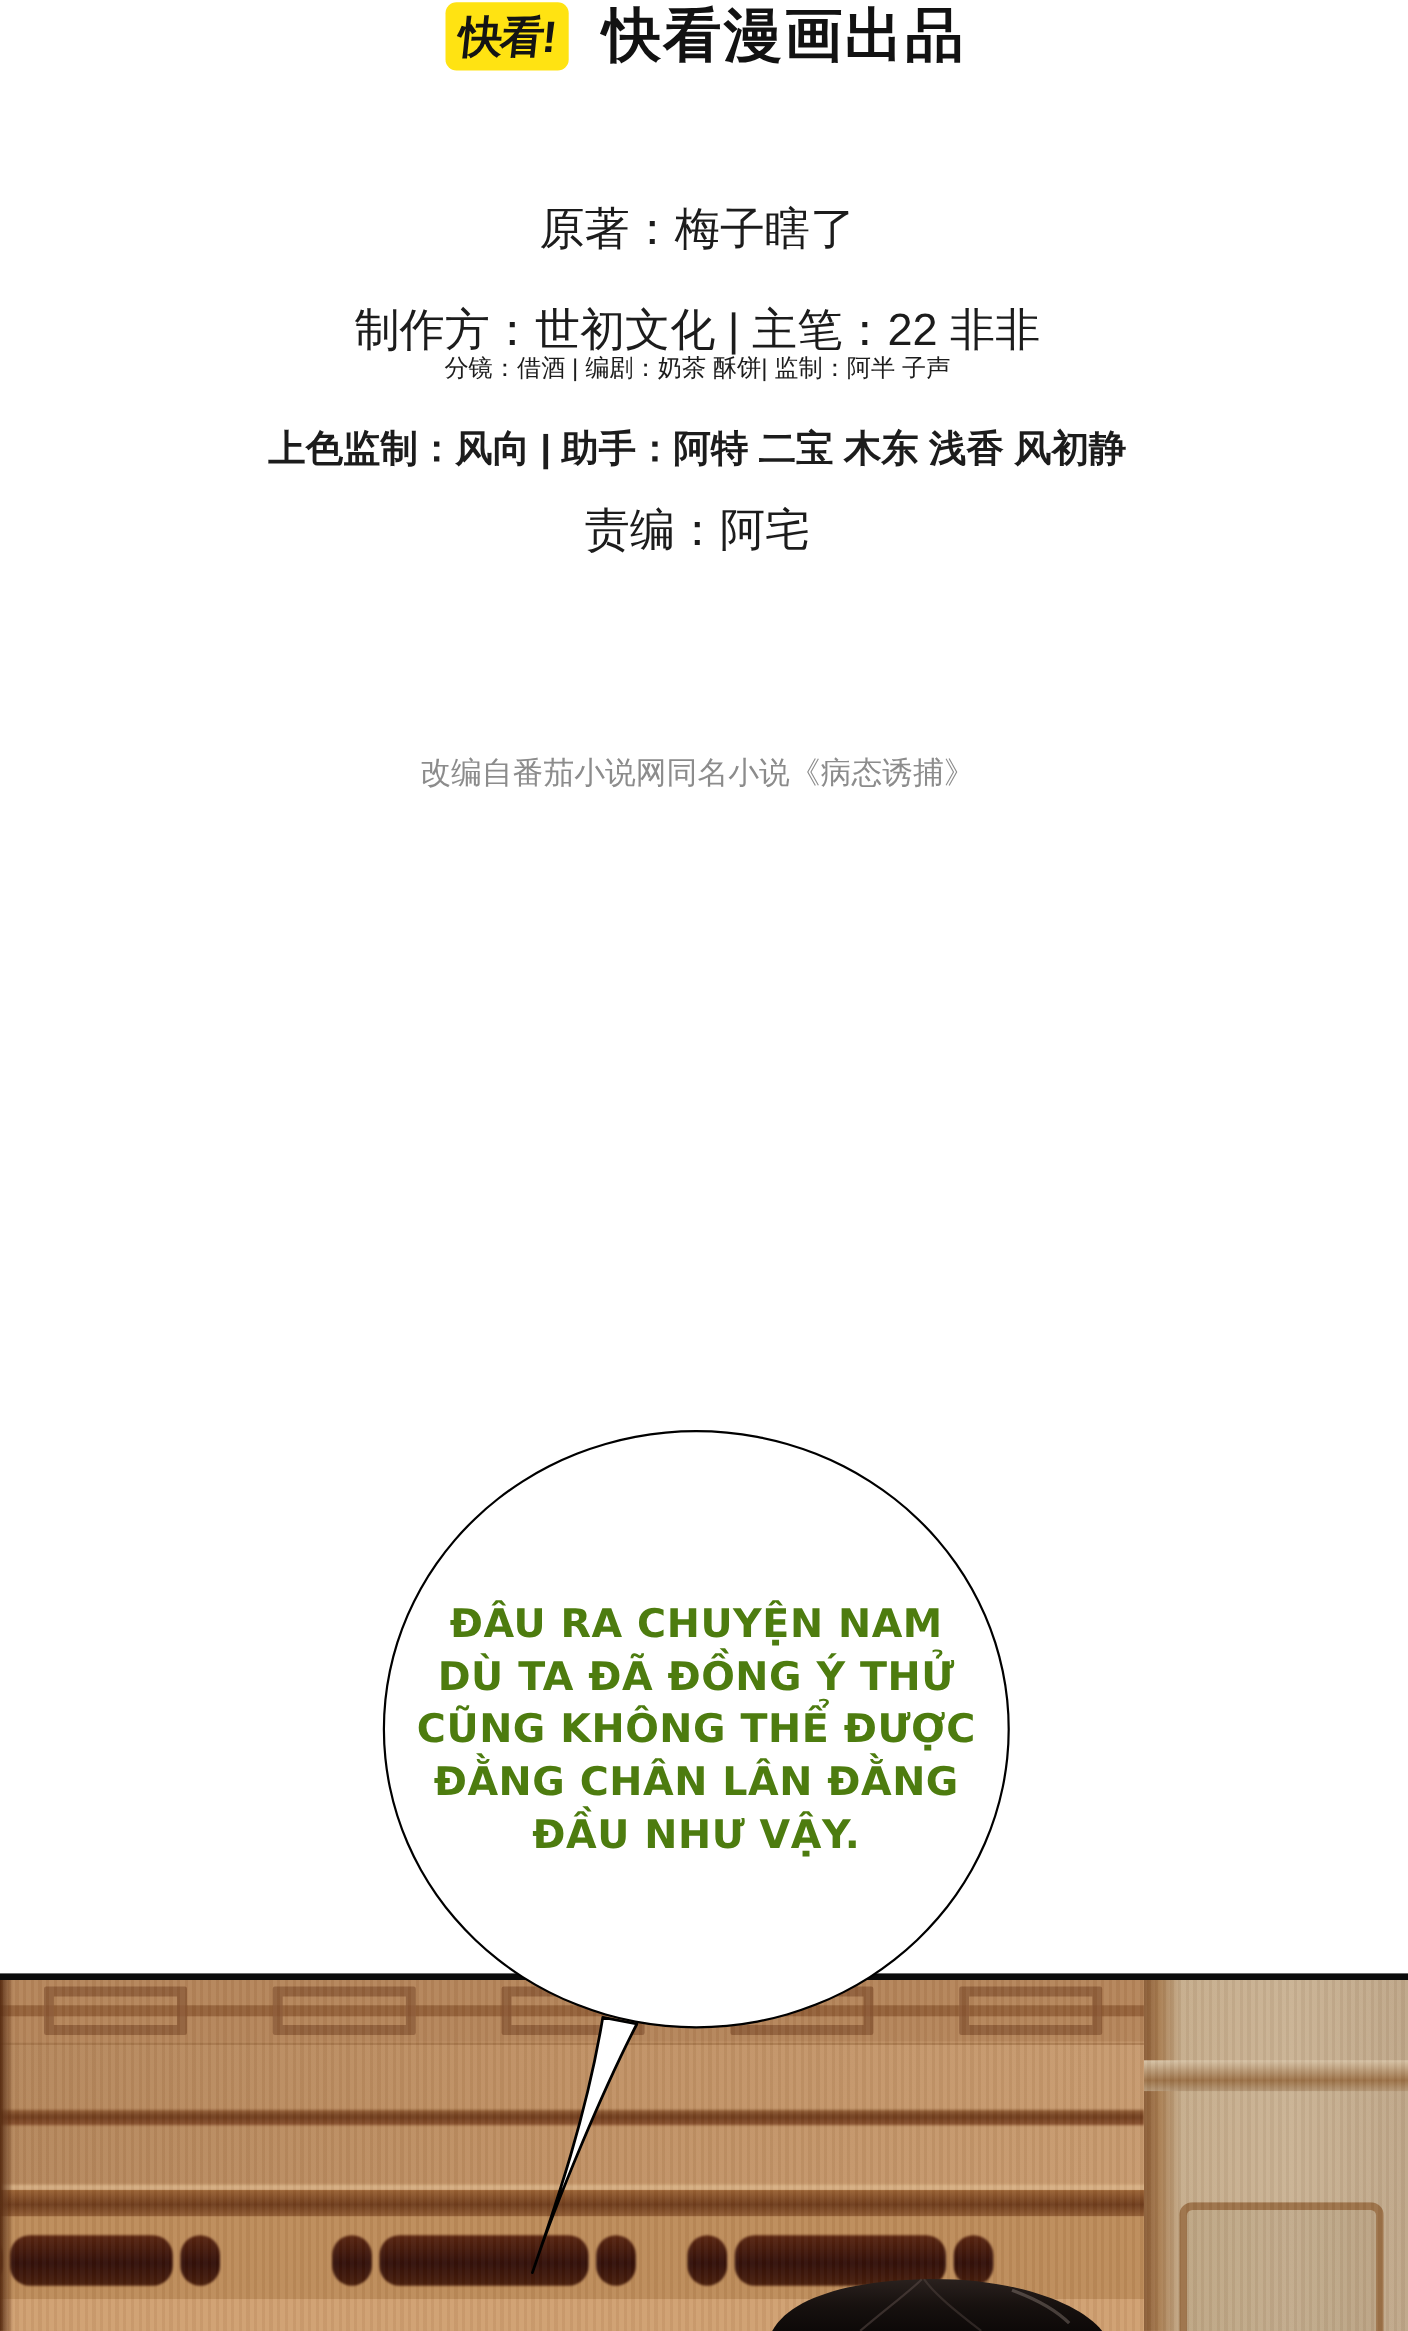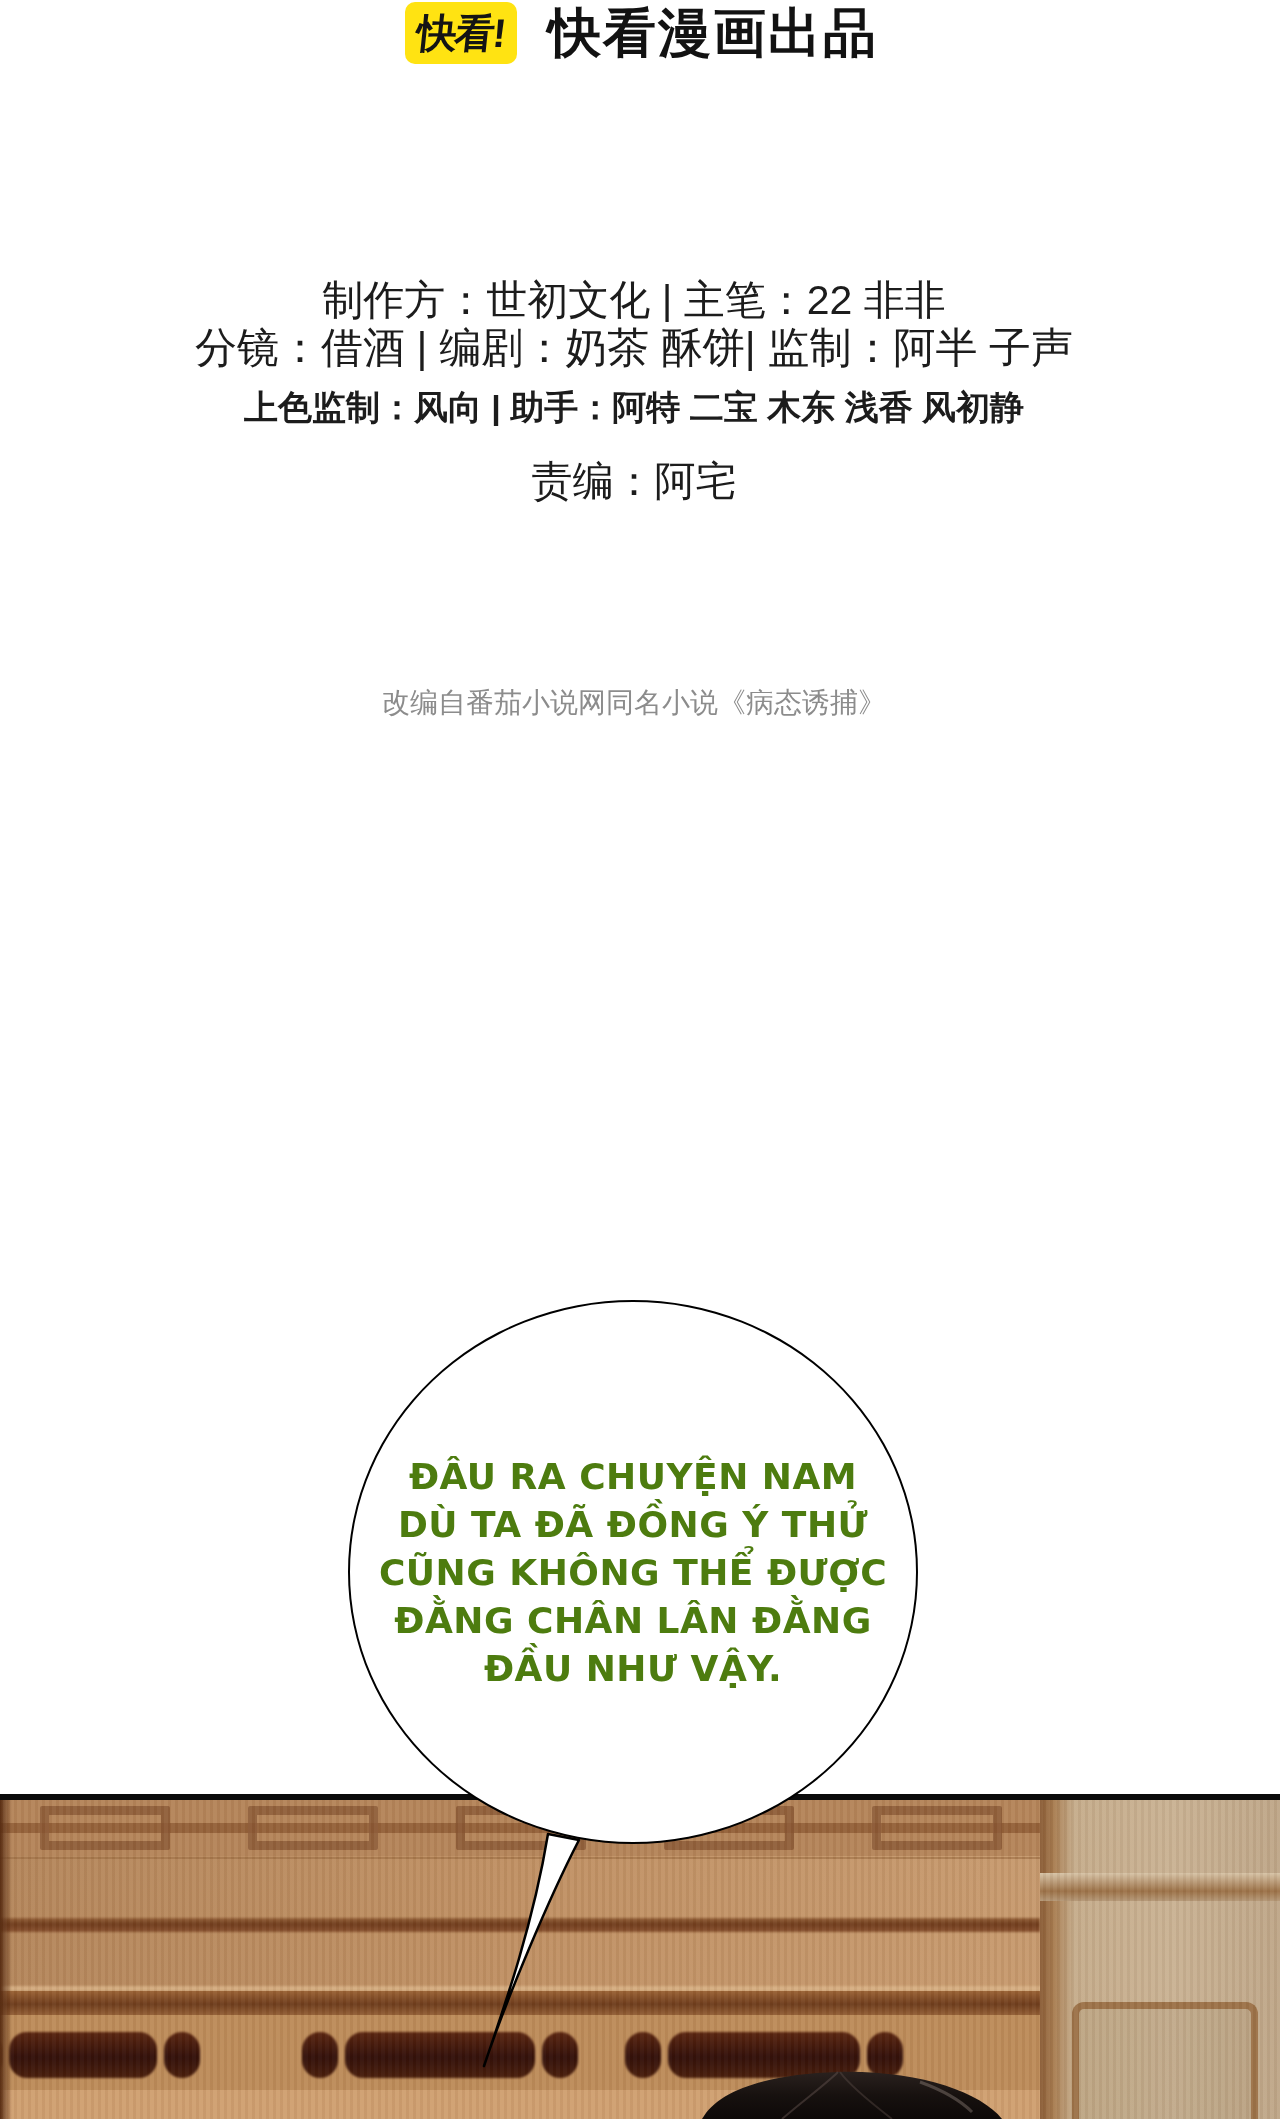--- a/index.html
+++ b/index.html
@@ -19,21 +19,21 @@
     letter-spacing:-2px;
   }
   .brand-text{
     position:absolute;left:548px;top:0;height:66px;line-height:66px;
     font-size:53px;font-weight:700;letter-spacing:2px;color:#121212;white-space:nowrap;
   }
   
   .cline{position:absolute;left:0;width:1268px;text-align:center;white-space:nowrap;color:#1c1c1c;}
   .c1{top:181px;font-size:41px;font-weight:500;}
   .c2{top:246px;font-size:41px;font-weight:500;margin-top:27px;}
-  .c3{top:320px;font-size:42px;font-weight:500;}
+  .c3{top:320px;font-size:22px;font-weight:500;}
   .c4{top:385px;font-size:34px;font-weight:700;}
   .c5{top:454px;font-size:41px;font-weight:500;}
   .c6{top:684px;font-size:28px;font-weight:400;color:var(--muted-gray,#8c8c8c);}
   
   .panel-topline{position:absolute;left:0;top:1794px;width:1280px;height:6px;background:#0b0b0b;}
   .photo{
     position:absolute;left:0;top:1800px;width:1280px;height:319px;overflow:hidden;
     background:linear-gradient(90deg,#b5875c 0%,#c09164 40%,#c79a6e 78%,#c49a71 100%);
   }
   .photo .layer{position:absolute;}
@@ -86,20 +86,21 @@
 </head>
 <body>
 
 <div class="page">
 
   <div class="badge">
     <span>快看!</span>
   </div>
   <div class="brand-text">快看漫画出品</div>
 
+  <div class="cline c1">原著：梅子瞎了</div>
   <div class="cline c2">制作方：世初文化 | 主笔：22 非非</div>
   <div class="cline c3">分镜：借酒 | 编剧：奶茶 酥饼| 监制：阿半 子声</div>
   <div class="cline c4">上色监制：风向 | 助手：阿特 二宝 木东 浅香 风初静</div>
   <div class="cline c5">责编：阿宅</div>
   <div class="cline c6">改编自番茄小说网同名小说《病态诱捕》</div>
 
   <div class="panel-topline"></div>
   <div class="photo">
     <div class="layer pattern-band">
       <div class="layer pattern-line"></div>

